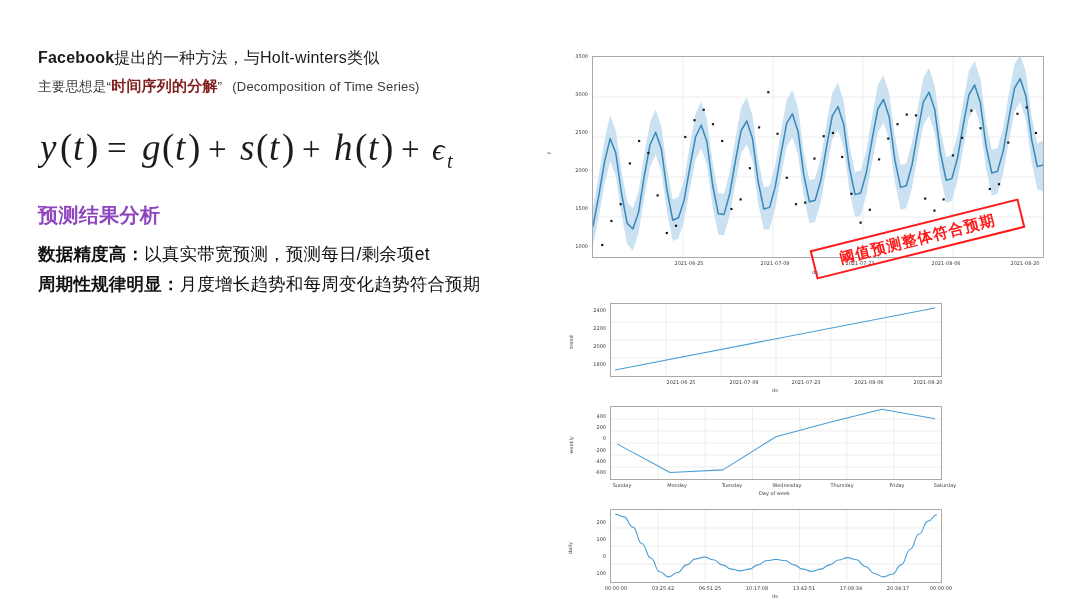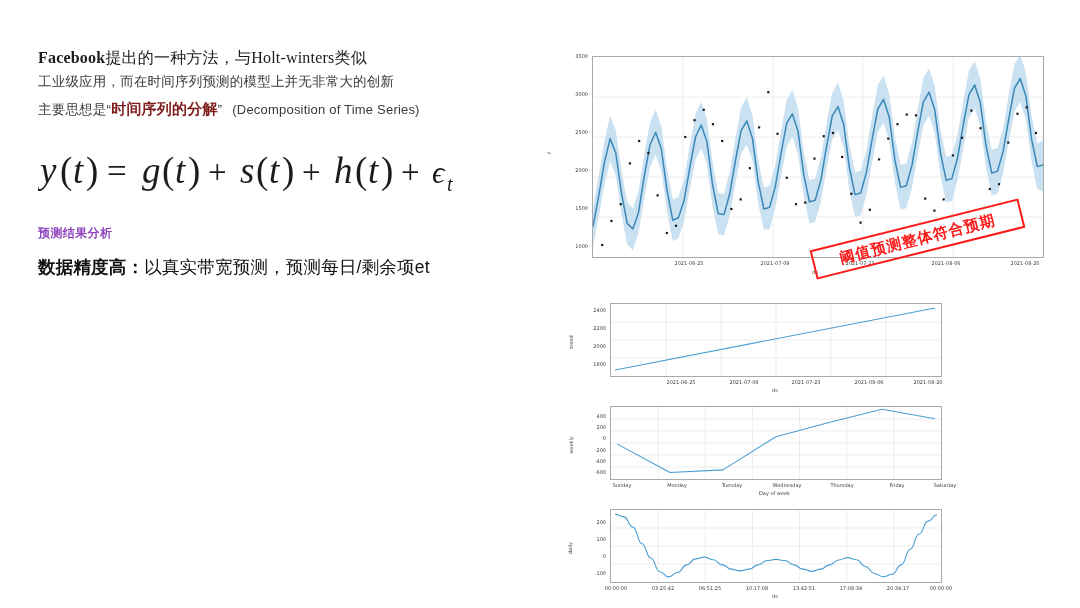--- a/index.html
+++ b/index.html
@@ -22,21 +22,21 @@
     left: 38px;
     top: 46px;
     width: 520px;
   }
 
   .line-lead {
     font-size: 16px;
     line-height: 1.55;
     color: #1b1b1b;
     letter-spacing: .2px;
-    font-family: Liberation Serif, serif;
+    margin-bottom: 6px;
   }
   .line-lead .b { font-weight: 700; }
 
   .line-sub {
     font-size: 13.5px;
     line-height: 1.6;
     color: #3a3a3a;
     margin-bottom: 8px;
     letter-spacing: .2px;
   }
@@ -78,21 +78,21 @@
   }
   .term-row .term-key {
     font-weight: 700;
     color: #2a2a2a;
   }
 
   
   #analysis-heading {
     margin-top: 24px;
     margin-bottom: 10px;
-    font-size: 12px;
+    font-size: 20px;
     font-weight: 700;
     letter-spacing: .4px;
   }
   .analysis-row {
     font-size: 17.5px;
     line-height: 1.75;
     color: #111;
     letter-spacing: .2px;
     white-space: nowrap;
   }
@@ -215,21 +215,20 @@
 </style>
 </head>
 <body>
 
 <div id="left-column">
 
   <div class="line-lead">
     <span class="b">Facebook</span><span>提出的一种方法，与Holt-winters类似</span>
   </div>
 
-  <div class="line-sub">工业级应用，而在时间序列预测的模型上并无非常大的创新</div>
 
   <div class="line-idea">
     <span>主要思想是</span><span>“</span><span class="quoted">时间序列的分解</span><span>”</span><span class="paren">(Decomposition of Time Series)</span>
   </div>
 
   <div id="formula-block">
     <svg id="formula-svg" width="420" height="58" viewBox="0 0 420 58">
       <text x="2" y="41" font-family="'Liberation Serif', 'DejaVu Serif', serif" font-style="italic" font-size="37" fill="#1c1c1c">y</text>
       <text x="22" y="41" font-family="'Liberation Serif', 'DejaVu Serif', serif" font-size="37" fill="#1c1c1c">(</text>
       <text x="35" y="41" font-family="'Liberation Serif', 'DejaVu Serif', serif" font-style="italic" font-size="37" fill="#1c1c1c">t</text>
@@ -256,20 +255,23 @@
   </div>
 
   <div id="term-list">
   </div>
 
   <div id="analysis-heading" style="color: rgb(142, 68, 190);">预测结果分析</div>
 
   <div id="analysis-list">
     <div class="analysis-row">
       <span class="a-key">数据精度高：</span><span class="a-val">以真实带宽预测，预测每日/剩余项et</span>
+    </div>
+    <div class="analysis-row">
+      <span class="a-key">周期性规律明显：</span><span class="a-val">月度增长趋势和每周变化趋势符合预期</span>
     </div>
   </div>
 
 </div>
 
 <div id="right-column">
 
   <div id="main-plot-wrap">
     <div id="main-plot-axes">
       <svg id="main-plot-svg" width="450" height="200" viewBox="0 0 450 200" preserveAspectRatio="none">

